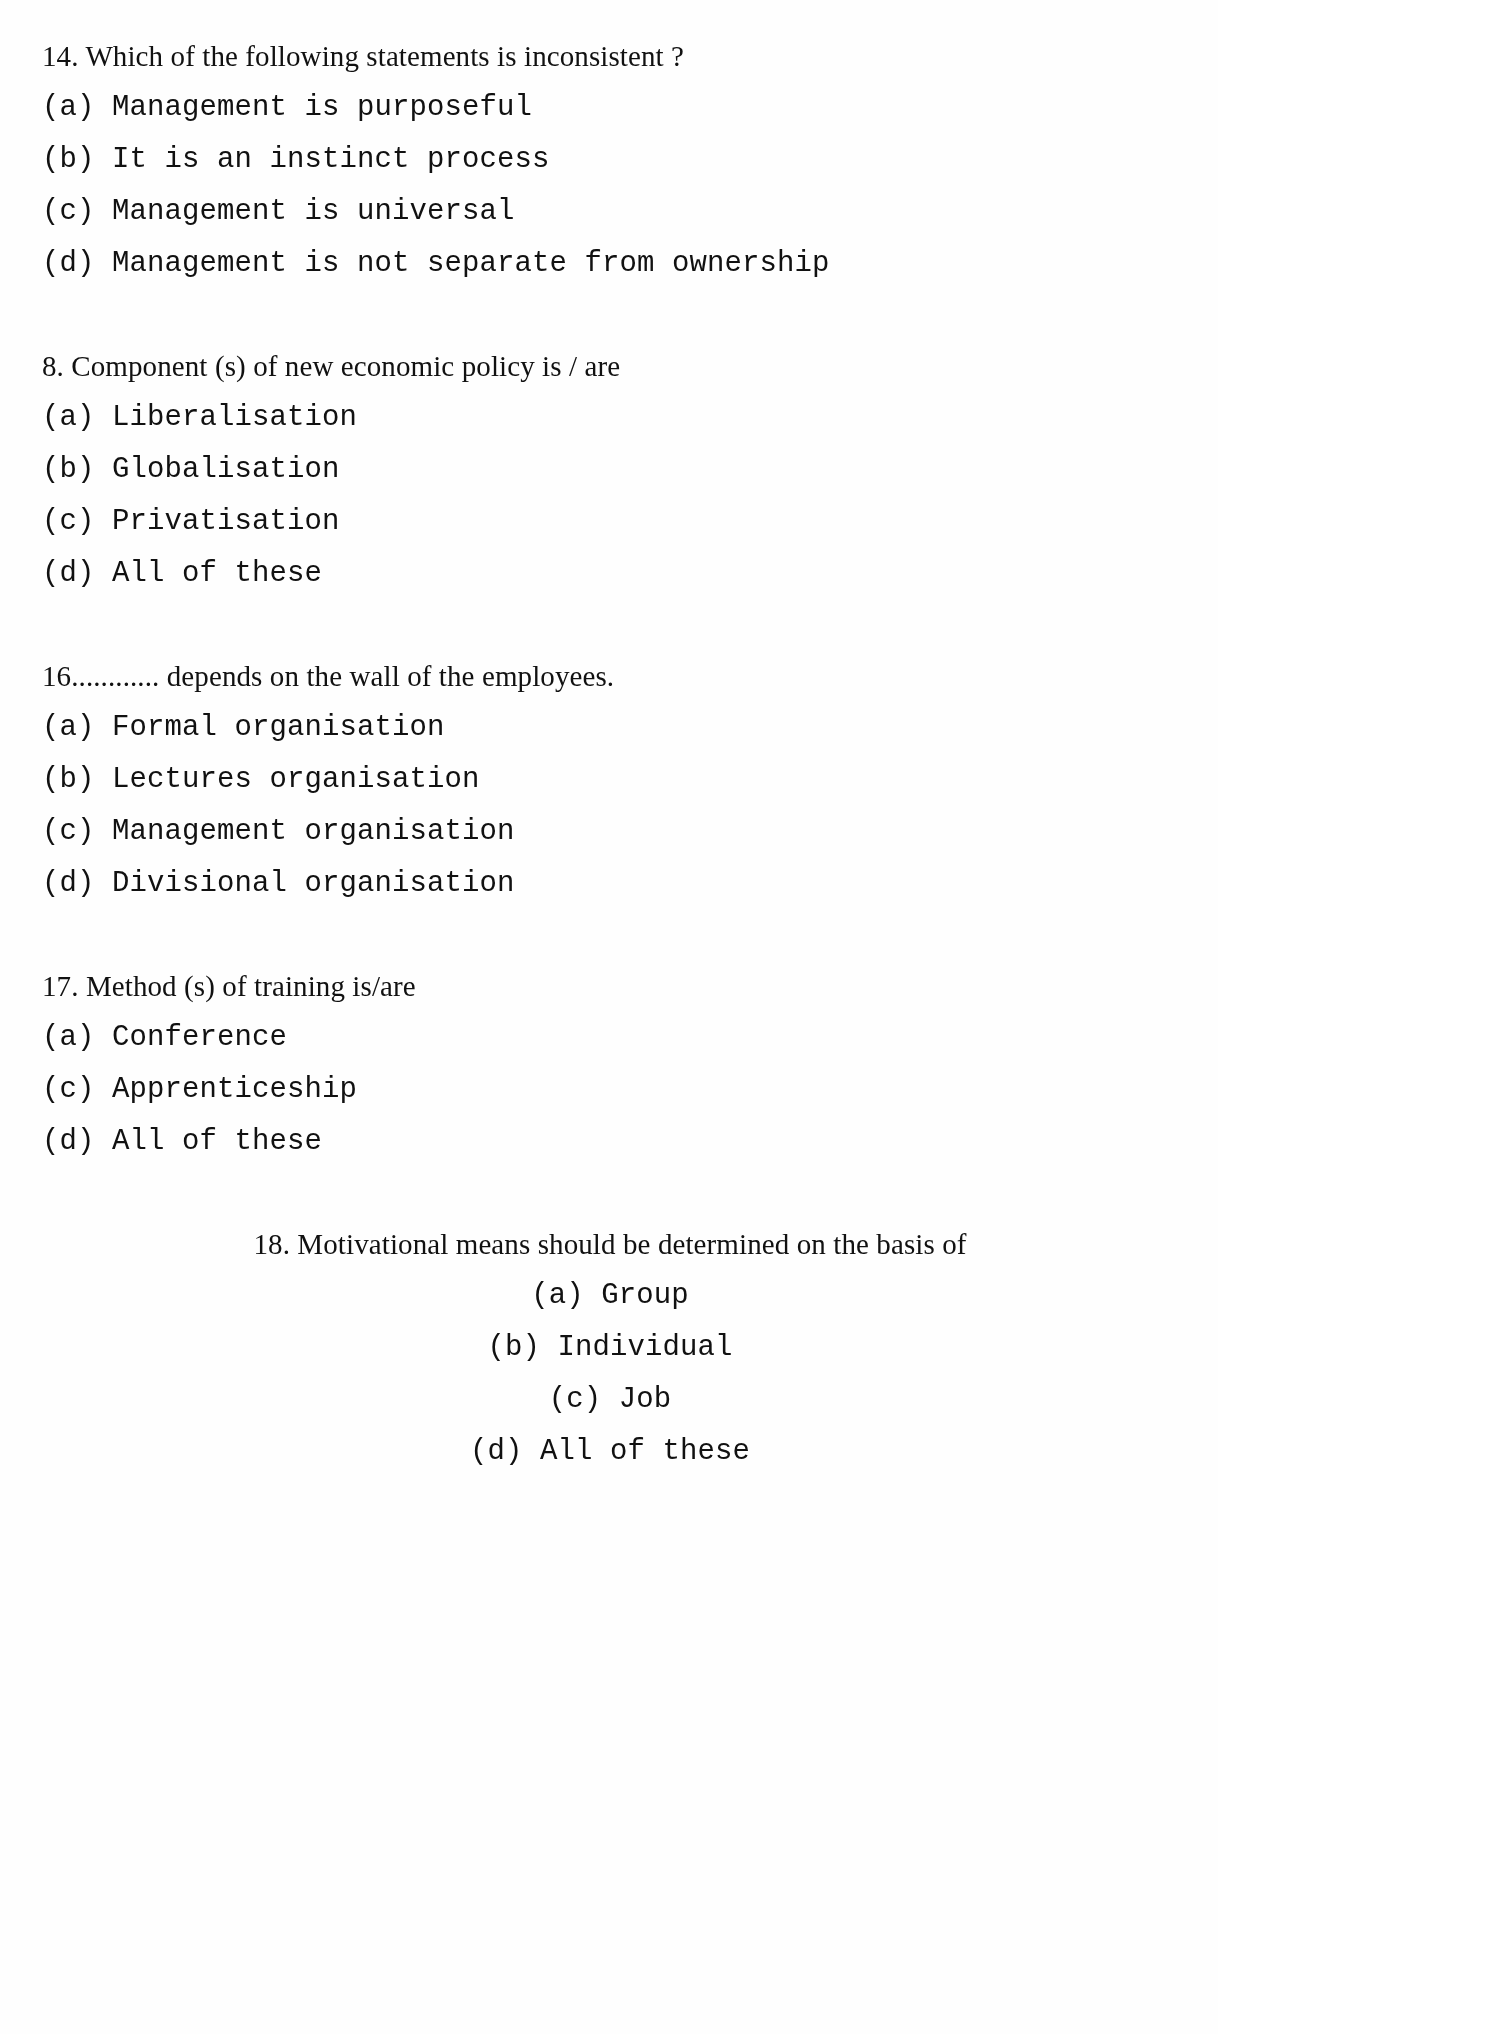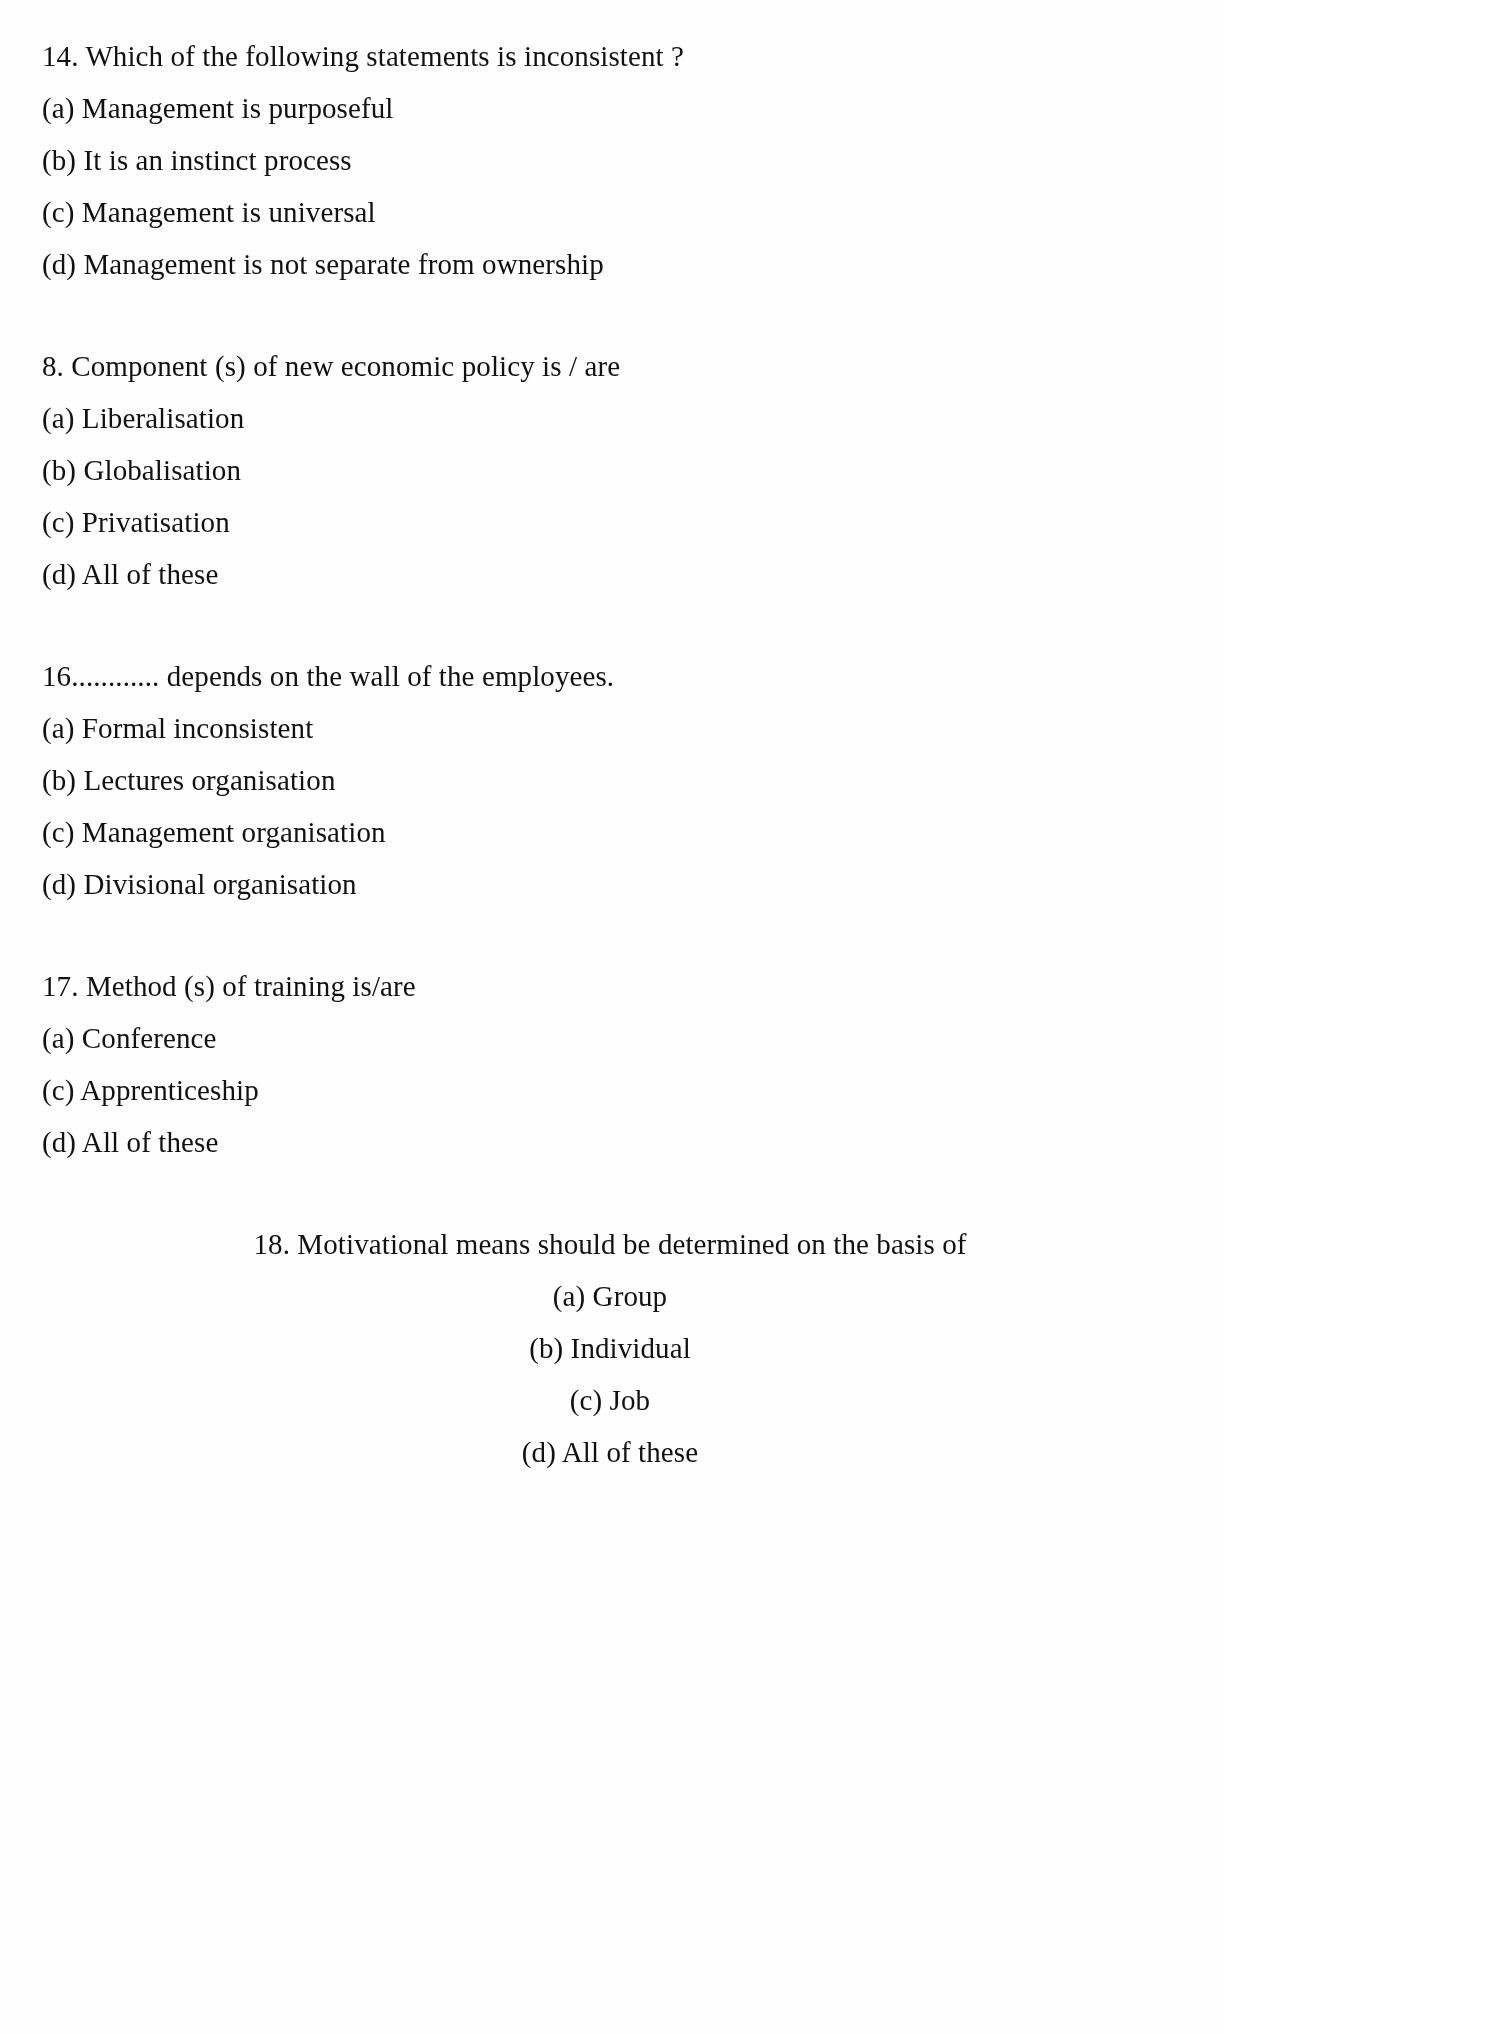--- a/index.html
+++ b/index.html
@@ -47,20 +47,21 @@
     white-space: pre-wrap;
     color: #111111;
   }
 
   .opt-line {
     font-size: 29px;
     line-height: 52px;
     letter-spacing: 0.1px;
     white-space: pre-wrap;
     color: #111111;
+    font-family: Liberation Mono, monospace;
   }
 
   
   .q-text, .opt-line {
     text-rendering: optimizeLegibility;
     -webkit-font-smoothing: antialiased;
   }
 </style>
 </head>
 <body>
@@ -79,21 +80,21 @@
     <div class="question-block">
       <div class="q-text">8. Component (s) of new economic policy is / are</div>
       <div class="opt-line">(a) Liberalisation</div>
       <div class="opt-line">(b) Globalisation</div>
       <div class="opt-line">(c) Privatisation</div>
       <div class="opt-line">(d) All of these</div>
     </div>
 
     <div class="question-block">
       <div class="q-text">16............ depends on the wall of the employees.</div>
-      <div class="opt-line">(a) Formal inconsistent</div>
+      <div class="opt-line">(a) Formal organisation</div>
       <div class="opt-line">(b) Lectures organisation</div>
       <div class="opt-line">(c) Management organisation</div>
       <div class="opt-line">(d) Divisional organisation</div>
     </div>
 
     <div class="question-block">
       <div class="q-text">17. Method (s) of training is/are</div>
       <div class="opt-line">(a) Conference</div>
       <div class="opt-line">(c) Apprenticeship</div>
       <div class="opt-line">(d) All of these</div>

